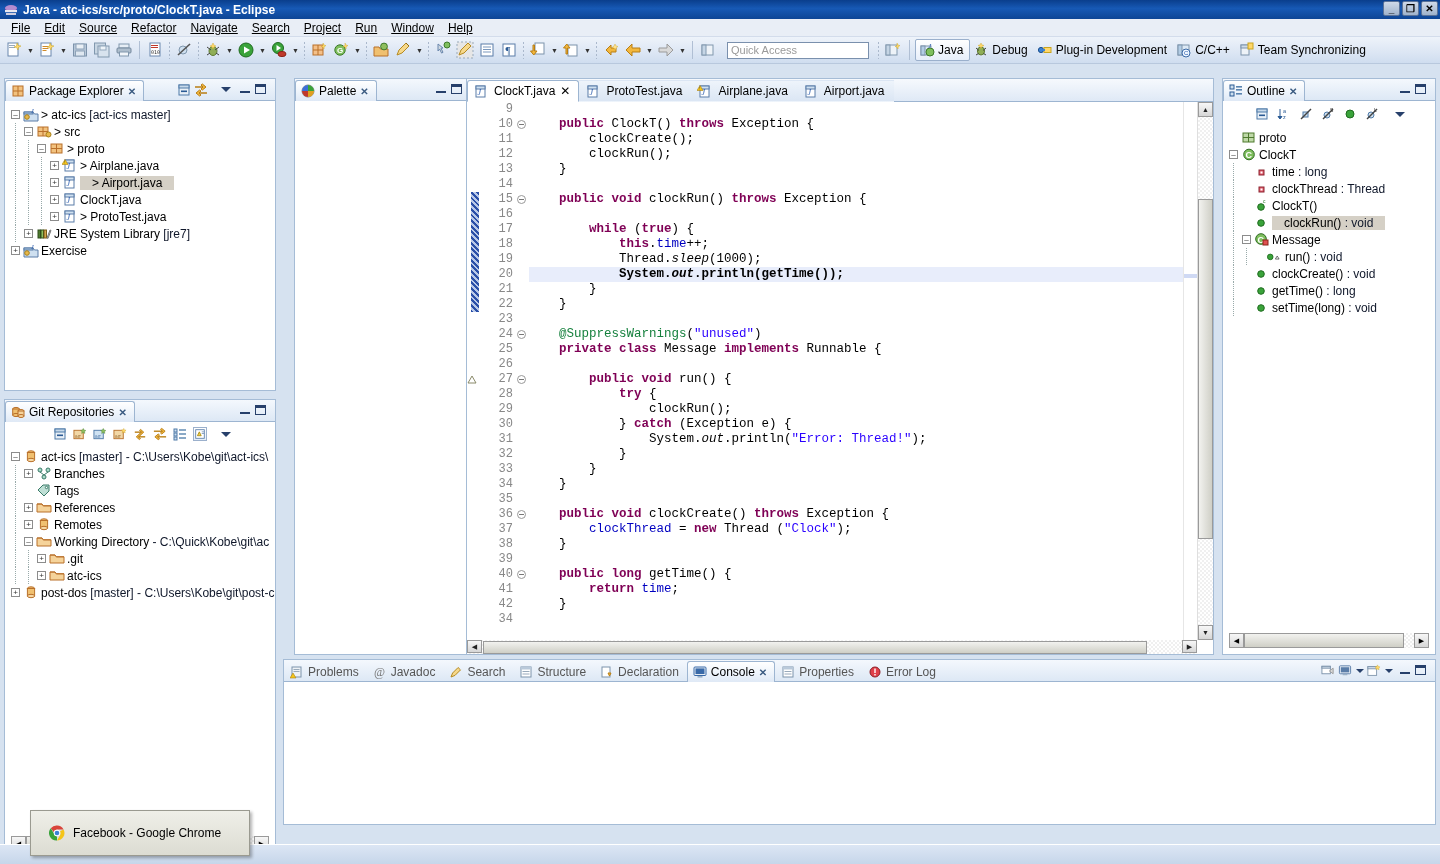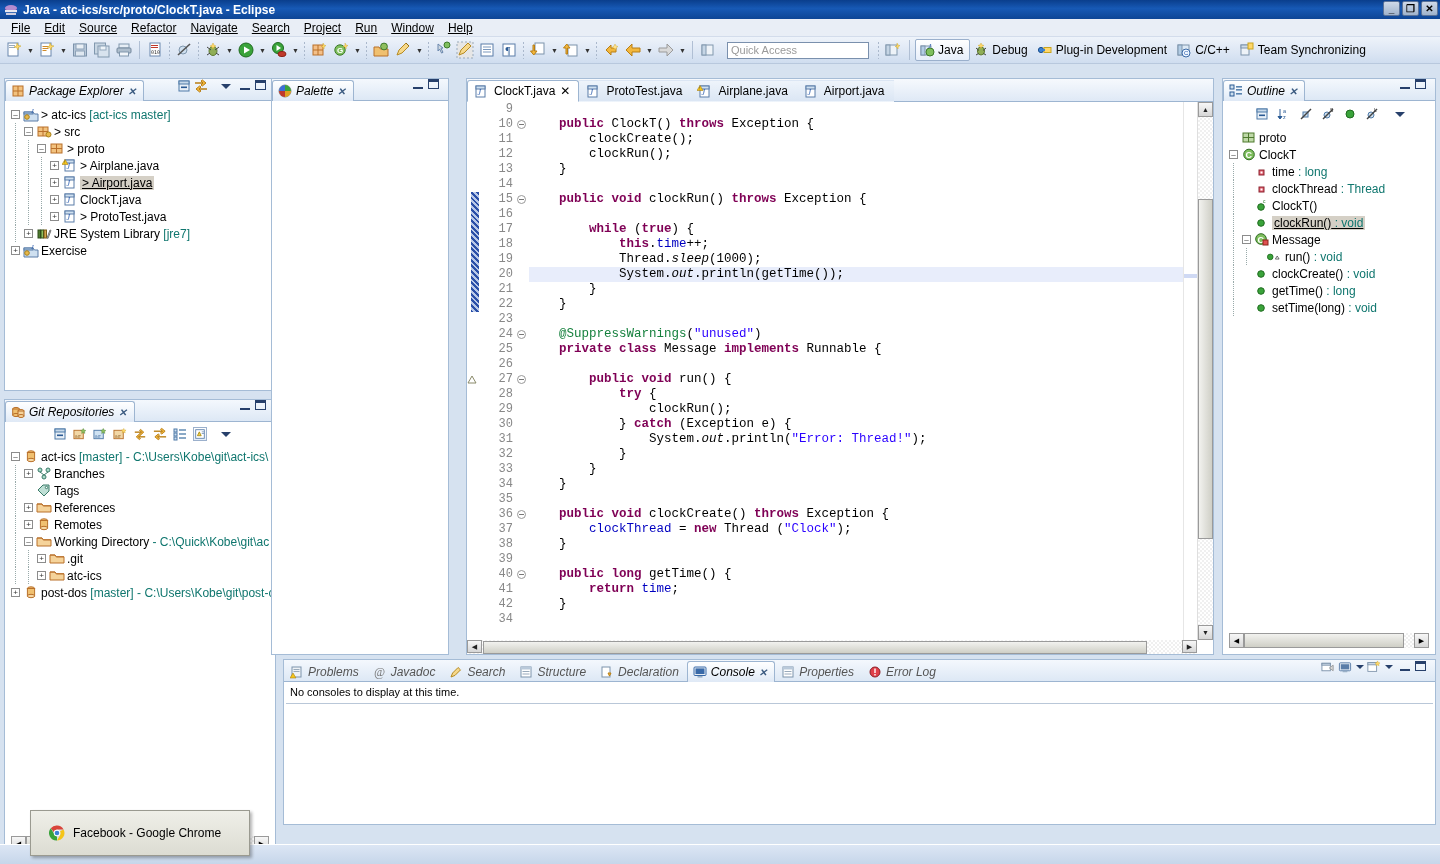--- a/index.html
+++ b/index.html
@@ -73,23 +73,22 @@
   .persp.active { background: linear-gradient(180deg,#ffffff,#e7eefa); border:1px solid #9bb0cc; border-radius:2px; }
 
   
   .workbench { position:absolute; top:74px; left:0; width:1440px; height:756px; background:#d6e2f0; }
 
   
   .part { position:absolute; background:#fff; border:1px solid #a5bcd6; }
   .part-tabs {
     height: 22px;
     background: linear-gradient(180deg,#f4f8fd,#dde8f5);
-    display:flex; align-items:flex-start; position:relative;
+    display:flex; align-items:center; position:relative;
     border-bottom:1px solid #9db5d1;
-    font-style:italic;
   }
   .vtab {
     display:flex; align-items:center; gap:4px;
     height:21px; padding: 0 7px 0 5px;
     font-size:12px; color:#000;
     background: linear-gradient(180deg,#ffffff 0%, #eef4fb 55%, #dfe9f6 100%);
     border:1px solid #9db5d1; border-bottom:none;
     border-top-left-radius:3px; border-top-right-radius:3px;
     position:relative; top:1px;
   }
@@ -103,30 +102,30 @@
   .minmax { display:flex; gap:5px; align-items:center; padding:0 5px 2px 4px; }
   .mm-min { width:10px; height:9px; border-bottom:2px solid #27406b; }
   .mm-max { width:11px; height:10px; border:1.5px solid #27406b; border-top-width:3px; }
   .viewmenu { width:0;height:0;border-left:5px solid transparent;border-right:5px solid transparent;border-top:5px solid #27406b; }
 
   .part-body { position:absolute; top:22px; left:0; right:0; bottom:0; background:#fff; overflow:hidden; }
 
   
   .tree { padding: 5px 0 0 4px; font-size:12px; color:#000; }
   .trow { display:flex; align-items:center; height:17px; white-space:nowrap; }
-  .trow.sel .tlabel { background:#d5d0c6; padding:0 2px;text-decoration:underline; }
+  .trow.sel .tlabel { background:#d5d0c6; padding:0 12px; }
   .exp { width:13px; height:13px; display:flex; align-items:center; justify-content:center; flex:0 0 auto; }
   .expbox { width:9px; height:9px; border:1px solid #8c8c8c; background:#fff;
             font-size:8px; line-height:7px; text-align:center; color:#333; font-family:"Liberation Sans",sans-serif; }
   .guide { width:13px; height:17px; flex:0 0 auto; position:relative; }
   .guide.v::before { content:""; position:absolute; left:6px; top:0; bottom:0; width:1px;
         background-image: linear-gradient(#9aa 50%, transparent 50%); background-size:1px 2px; }
   .ticon { width:17px; height:16px; margin-right:2px; display:flex; align-items:center; justify-content:center; flex:0 0 auto; }
   .tlabel { font-size:12px; }
-  .dim { color:#0f766e; }
+  .dim { color:#0f172a; }
 
   
   #editor-part { }
   .etabs { height:23px; background:linear-gradient(180deg,#f6f9fd,#dfe9f6); display:flex; align-items:flex-end; border-bottom:1px solid #9db5d1; position:relative;}
   .etab {
     display:flex; align-items:center; gap:5px; height:22px; padding:0 8px 0 5px;
     font-size:12px; position:relative; top:1px;
   }
   .etab.active {
     background:#fff; border:1px solid #9db5d1; border-bottom:1px solid #fff;
@@ -140,21 +139,21 @@
      background-image: repeating-linear-gradient(45deg,#2a4fa8 0 2px, #b9c9e8 2px 4px); }
   .linenos { position:absolute; left:16px; top:0; width:32px; bottom:14px;
      text-align:right; font-family:"Liberation Mono", monospace; font-size:12px; color:#888; }
   .lineno { height:15px; line-height:15px; padding-right:2px; }
   .foldcol { position:absolute; left:48px; top:0; width:14px; bottom:14px; }
   .fold { position:absolute; width:9px; height:9px; border:1px solid #999; border-radius:50%; background:#fff; left:2px;}
   .fold::before{content:"";position:absolute;left:1px;top:3px;width:5px;height:1px;background:#777;}
   .codearea { position:absolute; left:62px; top:0; right:30px; bottom:14px; overflow:hidden;
      font-family:"Liberation Mono", monospace; font-size:12.5px; color:#000; }
   .cl { height:15px; line-height:15px; white-space:pre; }
-  .cl.hl { background:#e8edfb; }
+  .cl.hl { background:#e8edfb;font-weight:bold; }
   .kw { color:#7f0055; font-weight:bold; }
   .str { color:#2a00ff; }
   .fld { color:#0000c0; }
   .stat { font-style:italic;margin-top:40px; }
   .ann { color:#15803d; }
 
   .vruler { position:absolute; right:16px; top:0; width:14px; bottom:14px; background:#fff; border-left:1px solid #e6e6e6;}
   .vscroll { position:absolute; right:0; top:0; width:16px; bottom:14px; background:
      repeating-conic-gradient(#f0f0f0 0% 25%, #ffffff 0% 50%) 0 0/4px 4px; border-left:1px solid #dfdfdf;}
   .sbtn { width:15px; height:15px; background:linear-gradient(180deg,#f7f7f7,#d6d6d6); border:1px solid #9a9a9a;
@@ -868,21 +867,21 @@
 
       <div class="bottom-hsb" style="bottom:6px;left:6px;width:258px;">
         <div class="bhs-btn">◀</div>
         <div class="bhs-track">
             <div class="bhs-thumb"></div>
           </div>
         <div class="bhs-btn">▶</div>
       </div>
     </div>
 
-    <div class="part" id="palette-part" style="left:271px; top:4px; width:178px; height:577px;">
+    <div class="part" id="palette-part" style="left:294px; top:4px; width:178px; height:577px;">
       <div class="part-tabs">
         <div class="vtab">
           <svg width="14" height="14" viewBox="0 0 14 14">
               <circle cx="7" cy="7" r="6" fill="#f3f3f3" stroke="#888"></circle>
               <path d="M7 1a6 6 0 016 6H7z" fill="#3aa33a"></path>
               <path d="M7 7h6a6 6 0 01-6 6z" fill="#e0a020"></path>
               <path d="M7 7v6A6 6 0 011 7z" fill="#c0392b"></path>
               <path d="M1 7a6 6 0 016-6v6z" fill="#3b6fd6"></path>
             </svg>
           <span>Palette</span>
@@ -1362,24 +1361,20 @@
           </div>
           <div class="vbtn" style="width:9px">
             <div style="width:0;height:0;border-left:4px solid transparent;border-right:4px solid transparent;border-top:4px solid #27406b;"></div>
           </div>
           <div class="minmax">
             <div class="mm-min"></div>
             <div class="mm-max"></div>
           </div>
         </div>
         </div>
-      <div class="part-body">
-        <div class="console-text">No consoles to display at this time.</div>
-        <div class="console-rule"></div>
-      </div>
     </div>
 
   </div>
 
 
   <div class="taskbar"></div>
   <div class="taskitem">
     <span>
       <svg width="16" height="16" viewBox="0 0 16 16">
         <circle cx="8" cy="8" r="7.5" fill="#ddd"></circle>

